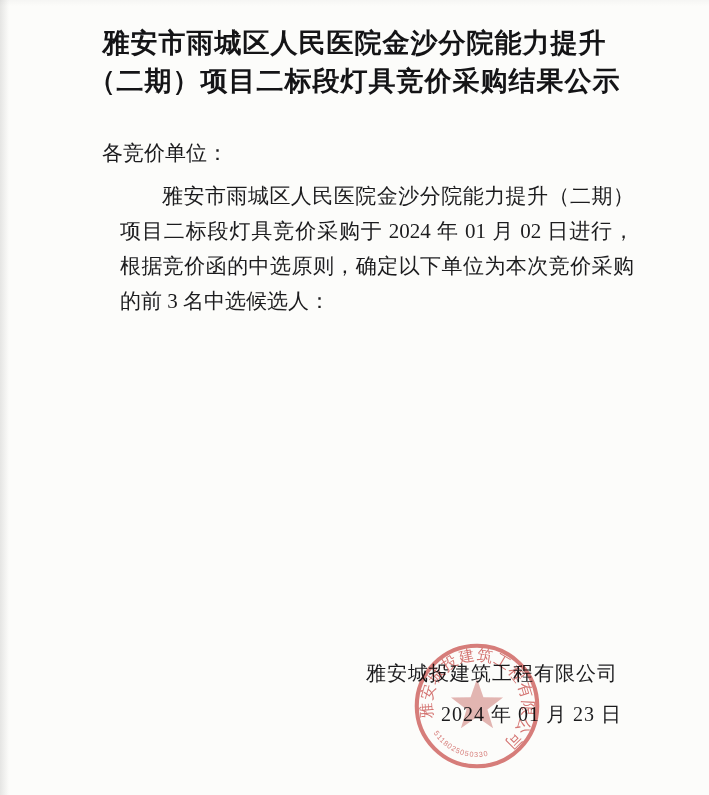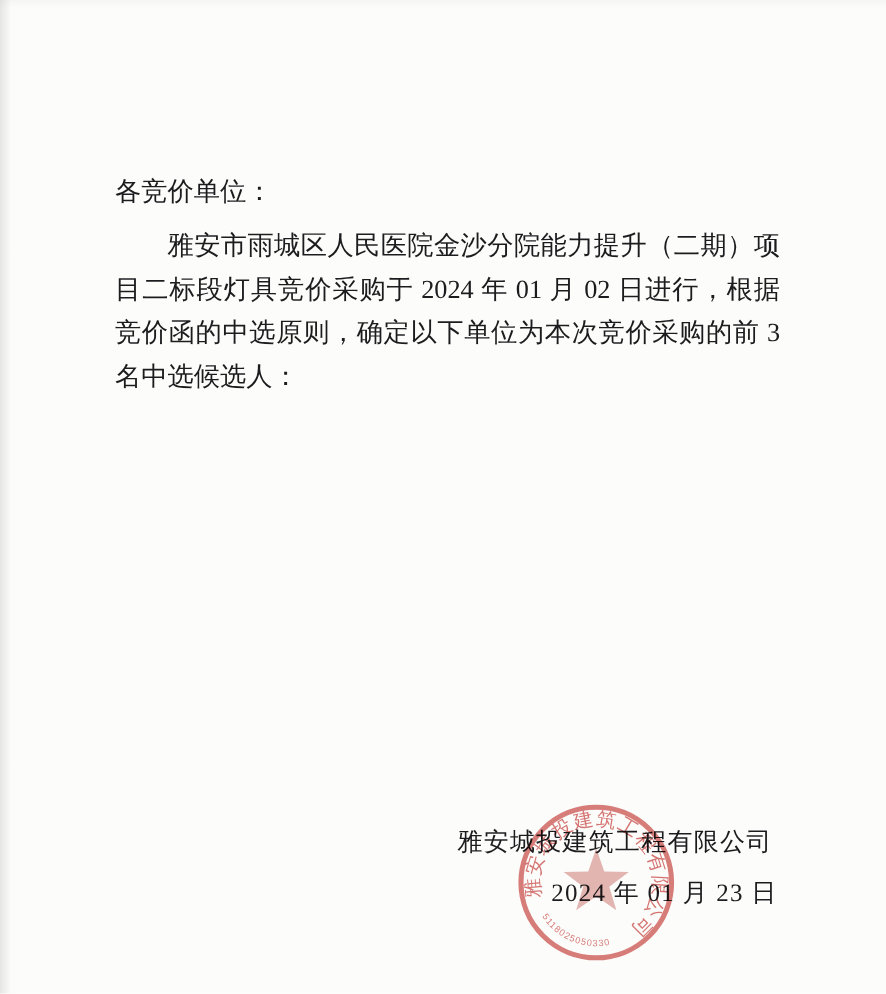--- a/index.html
+++ b/index.html
@@ -29,31 +29,31 @@
     text-align: center;
     font-family: "Liberation Sans", "DejaVu Sans", sans-serif;
     font-weight: bold;
     font-size: 27px;
     line-height: 38px;
     letter-spacing: 1px;
     color: #141416;
   }
   .doc-body {
     position: absolute;
-    left: 92px;
+    left: 102px;
     top: 136px;
     width: 532px;
     font-size: 21px;
     line-height: 35px;
     text-align: justify;
     text-justify: inter-character;
     word-break: break-all;
   }
   .doc-body p { margin: 0 0 8px 0; }
-  .doc-body p.indent { text-indent: 2em; }
+  .doc-body p.indent { text-indent: 2em; margin-left: 18px; }
   .sig-company {
     position: absolute;
     left: 366px;
     top: 660px;
     font-size: 20px;
     letter-spacing: 1px;
     white-space: nowrap;
   }
   .sig-date {
     position: absolute;
@@ -75,20 +75,24 @@
   }
   .seal text {
     font-family: "Liberation Sans", "DejaVu Sans", sans-serif;
   }
 </style>
 </head>
 <body>
 
 <div class="page">
 
+  <div class="doc-title">
+    <div>雅安市雨城区人民医院金沙分院能力提升</div>
+    <div>（二期）项目二标段灯具竞价采购结果公示</div>
+  </div>
 
   <div class="doc-body">
     <p>各竞价单位：</p>
     <p class="indent">雅安市雨城区人民医院金沙分院能力提升（二期）项目二标段灯具竞价采购于 2024 年 01 月 02 日进行，根据竞价函的中选原则，确定以下单位为本次竞价采购的前 3 名中选候选人：</p>
   </div>
 
   <div class="sig-company">雅安城投建筑工程有限公司</div>
   <div class="sig-date">2024 年 01 月 23 日</div>
 
   <svg class="seal" viewBox="0 0 160 160" aria-hidden="true">

